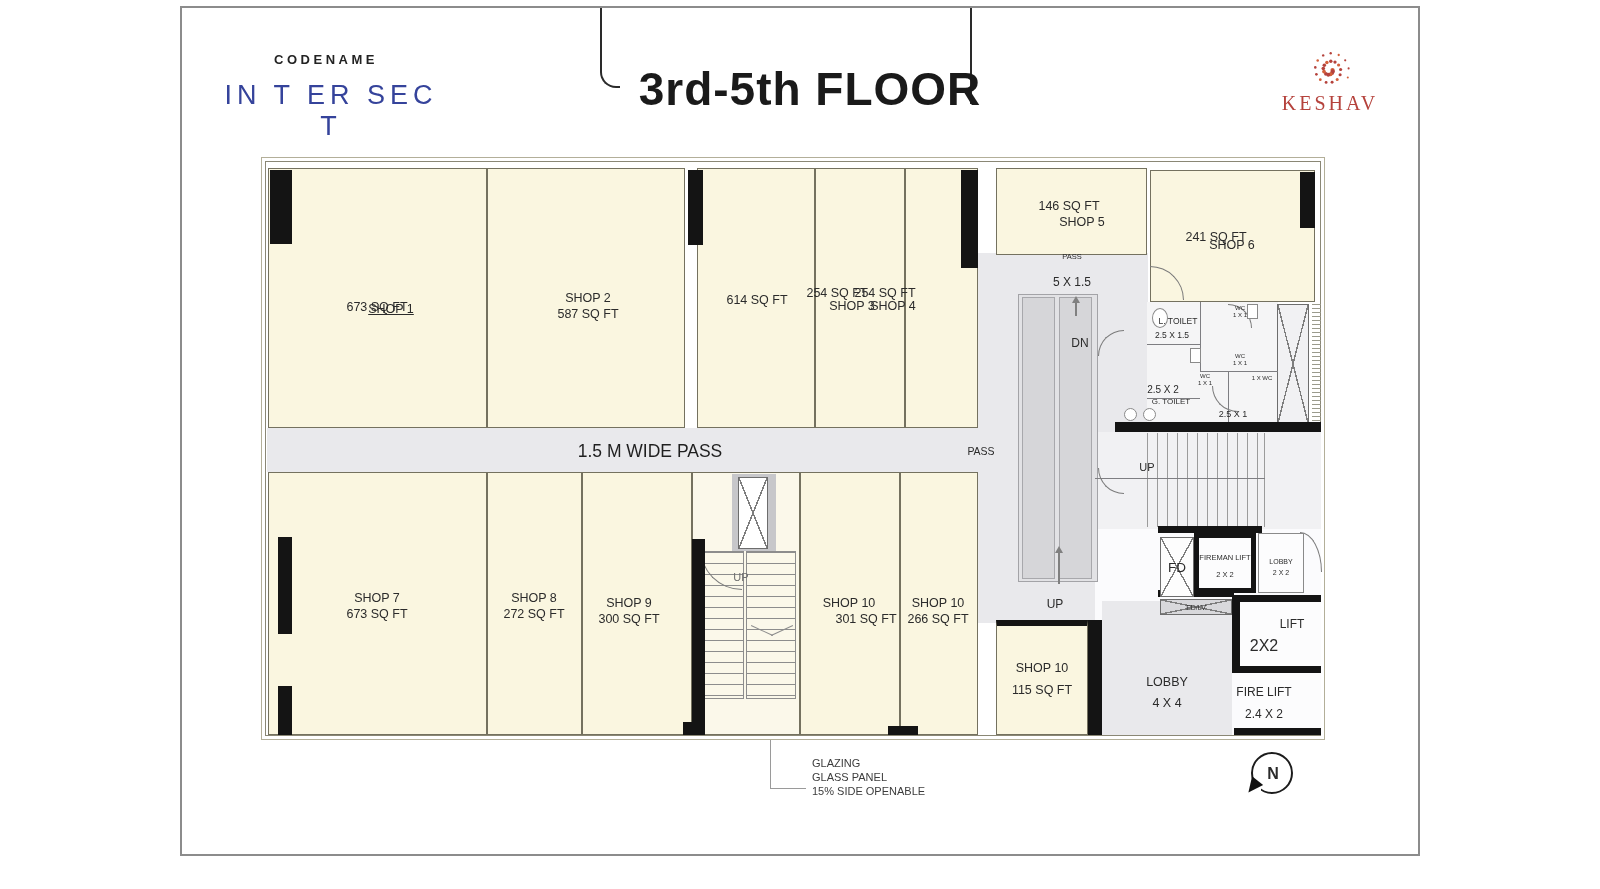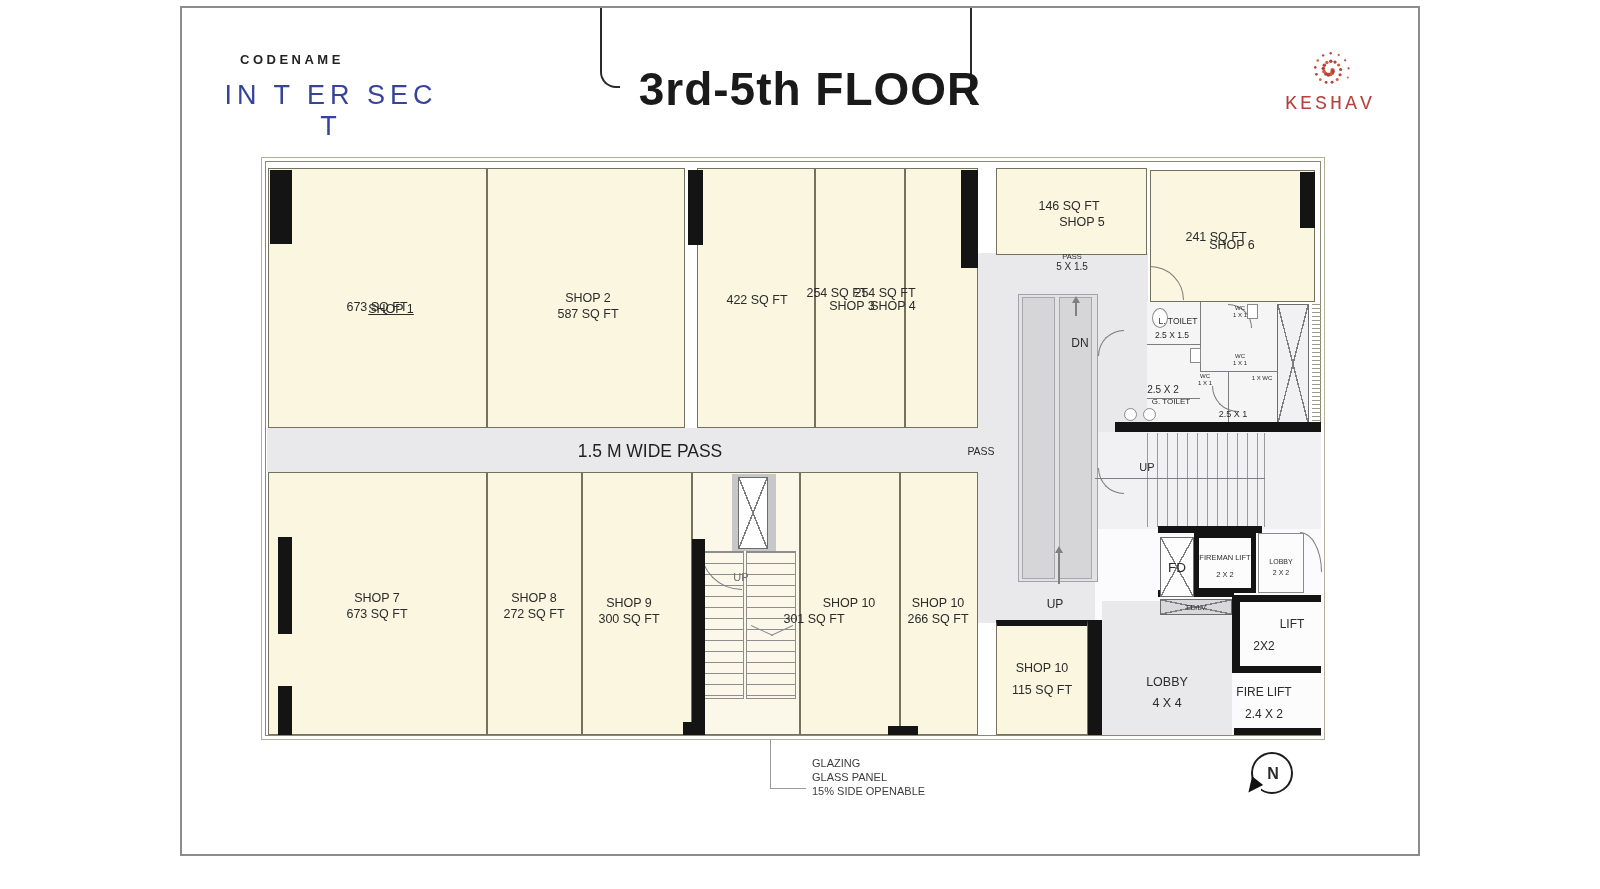--- a/index.html
+++ b/index.html
@@ -16,21 +16,21 @@
       linear-gradient(to top right, transparent calc(50% - .7px), #7d7d7d calc(50% - .7px) calc(50% + .7px), transparent calc(50% + .7px)),
       linear-gradient(to bottom right, transparent calc(50% - .7px), #7d7d7d calc(50% - .7px) calc(50% + .7px), transparent calc(50% + .7px));}
   .arc{position:absolute;box-sizing:border-box;border:0 solid #7a7a7a;}
   .fix{position:absolute;box-sizing:border-box;border:1px solid #8a8a8a;background:#fff;}
 </style>
 </head>
 <body>
 
 <div class="abs" style="left:180px;top:6px;width:1240px;height:850px;border:2px solid #8c8c8c;background:#fff;"></div>
 
-<div class="abs" style="left:240px;top:52px;width:140px;font-size:13px;font-weight:700;letter-spacing:3.5px;color:#232323;">CODENAME</div>
+<div class="abs" style="left:256px;top:52px;width:140px;text-align:center;font-size:13px;font-weight:700;letter-spacing:3.5px;color:#232323;">CODENAME</div>
 <div class="abs" style="left:216px;top:80px;width:230px;text-align:center;font-size:27px;font-weight:500;letter-spacing:5px;color:#35439b;">IN T ER SEC T</div>
 
 <div class="abs" style="left:600px;top:8px;width:20px;height:80px;border-left:2px solid #2a2a2a;border-bottom:2px solid #2a2a2a;border-bottom-left-radius:16px;"></div>
 <div class="abs" style="left:970px;top:8px;width:2px;height:96px;background:#2a2a2a;"></div>
 <div class="abs" style="left:620px;top:62px;width:380px;text-align:center;font-size:46px;font-weight:700;letter-spacing:1px;color:#1a1a1a;">3rd-5th FLOOR</div>
 
 <svg class="abs" style="left:1300px;top:48px;" width="60" height="44" viewBox="0 0 60 44">
     <circle cx="32.5" cy="22.0" r="2.10" fill="#d4603a"></circle>
     <circle cx="32.8" cy="23.4" r="2.06" fill="#b5423c"></circle>
     <circle cx="32.1" cy="25.1" r="2.02" fill="#b5423c"></circle>
@@ -53,21 +53,21 @@
     <circle cx="16.4" cy="26.3" r="1.34" fill="#b5423c"></circle>
     <circle cx="15.3" cy="19.4" r="1.30" fill="#b5423c"></circle>
     <circle cx="17.7" cy="12.5" r="1.26" fill="#d4603a"></circle>
     <circle cx="23.2" cy="7.4" r="1.22" fill="#b5423c"></circle>
     <circle cx="30.7" cy="5.3" r="1.18" fill="#b5423c"></circle>
     <circle cx="38.7" cy="7.0" r="1.14" fill="#d4603a"></circle>
     <circle cx="45.2" cy="12.3" r="1.10" fill="#b5423c"></circle>
     <circle cx="48.6" cy="20.4" r="1.06" fill="#b5423c"></circle>
     <circle cx="47.8" cy="29.4" r="1.02" fill="#d4603a"></circle>
   </svg>
-<div class="abs" style="left:1260px;top:92px;width:140px;text-align:center;font-size:20px;letter-spacing:3px;color:#b5423c;font-family:Liberation Mono, monospace;">KESHAV</div>
+<div class="abs" style="left:1260px;top:92px;width:140px;text-align:center;font-size:20px;letter-spacing:3px;color:#b5423c;font-family:Liberation Serif, serif;">KESHAV</div>
 
 <div class="abs" style="left:261px;top:157px;width:1064px;height:583px;border:1px solid #b3af99;"></div>
 <div class="abs" style="left:265px;top:161px;width:1056px;height:575px;border:1px solid #8a8775;"></div>
 
 <div class="gray" style="left:267px;top:428px;width:712px;height:44px;"></div>
 <div class="gray" style="left:978px;top:253px;width:170px;height:370px;"></div>
 <div class="abs" style="left:1095px;top:432px;width:226px;height:97px;background:#f1f1f3;"></div>
 <div class="abs" style="left:1095px;top:529px;width:226px;height:206px;background:#fbfbfd;"></div>
 <div class="abs" style="left:1147px;top:302px;width:131px;height:126px;background:#f5f5f6;"></div>
 <div class="xbox" style="left:1277px;top:304px;width:32px;height:120px;background-color:#f1f1f3;"></div>
@@ -163,21 +163,21 @@
 <div class="abs" style="left:1247px;top:784px;width:14px;height:14px;background:#fff;"></div>
 <div class="abs" style="left:1246px;top:779px;width:0;height:0;border-left:7px solid transparent;border-right:7px solid transparent;border-top:15px solid #111;transform:rotate(38deg);"></div>
 <div class="c" style="left:1273px;top:774px;font-size:16px;font-weight:700;">N</div>
 
 <span class="c" style="left:377px;top:307px;">673 SQ FT</span>
 <span class="c" style="left:391px;top:309px;text-decoration:underline;">SHOP 1</span>
 
 <span class="c" style="left:588px;top:298px;">SHOP 2</span>
 <span class="c" style="left:588px;top:314px;">587 SQ FT</span>
 
-<span class="c" style="left:757px;top:300px;">422 SQ FT</span>
+<span class="c" style="left:757px;top:300px;">614 SQ FT</span>
 
 <span class="c" style="left:837px;top:293px;">254 SQ FT</span>
 <span class="c" style="left:885px;top:293px;">254 SQ FT</span>
 <span class="c" style="left:852px;top:306px;">SHOP 3</span>
 <span class="c" style="left:893px;top:306px;">SHOP 4</span>
 
 <span class="c" style="left:1069px;top:206px;">146 SQ FT</span>
 <span class="c" style="left:1082px;top:222px;">SHOP 5</span>
 
 <span class="c" style="left:1216px;top:237px;">241 SQ FT</span>
@@ -186,35 +186,35 @@
 <span class="c" style="left:377px;top:598px;">SHOP 7</span>
 <span class="c" style="left:377px;top:614px;">673 SQ FT</span>
 
 <span class="c" style="left:534px;top:598px;">SHOP 8</span>
 <span class="c" style="left:534px;top:614px;">272 SQ FT</span>
 
 <span class="c" style="left:629px;top:603px;">SHOP 9</span>
 <span class="c" style="left:629px;top:619px;text-align:center;">300 SQ FT</span>
 
 <span class="c" style="left:849px;top:603px;">SHOP 10</span>
-<span class="c" style="left:814px;top:619px;">301 SQ FT</span>
+<span class="c" style="left:866px;top:619px;">301 SQ FT</span>
 
 <span class="c" style="left:938px;top:603px;">SHOP 10</span>
 <span class="c" style="left:938px;top:619px;">266 SQ FT</span>
 
 <span class="c" style="left:1042px;top:668px;">SHOP 10</span>
 <span class="c" style="left:1042px;top:690px;">115 SQ FT</span>
 
 <span class="c" style="left:1167px;top:682px;">LOBBY</span>
 <span class="c" style="left:1167px;top:703px;">4 X 4</span>
 
 <span class="c" style="left:650px;top:451px;font-size:17.5px;color:#1f1f1f;">1.5 M WIDE PASS</span>
 <span class="c" style="left:981px;top:451px;font-size:10.5px;">PASS</span>
 <span class="c" style="left:1072px;top:256px;font-size:7.5px;">PASS</span>
-<span class="c" style="left:1072px;top:266px;font-size:10px;">5 X 1.5</span>
+<span class="c" style="left:1072px;top:282px;font-size:12px;">5 X 1.5</span>
 <span class="c" style="left:1080px;top:343px;font-size:12px;">DN</span>
 <span class="c" style="left:1055px;top:604px;font-size:12px;">UP</span>
 <span class="c" style="left:1147px;top:467px;font-size:11px;">UP</span>
 <span class="c" style="left:741px;top:577px;font-size:11px;color:#6e6e6e;">UP</span>
 
 <span class="c" style="left:1178px;top:321px;font-size:8.5px;">L. TOILET</span>
 <span class="c" style="left:1172px;top:335px;font-size:8.5px;">2.5 X 1.5</span>
 <span class="c" style="left:1163px;top:389px;font-size:10px;">2.5 X 2</span>
 <span class="c" style="left:1171px;top:401px;font-size:8px;">G. TOILET</span>
 <span class="c" style="left:1240px;top:312px;font-size:6px;line-height:7px;">
@@ -232,15 +232,15 @@
 <span class="c" style="left:1262px;top:378px;font-size:6px;">1 X WC</span>
 <span class="c" style="left:1233px;top:414px;font-size:9px;">2.5 X 1</span>
 
 <span class="c" style="left:1177px;top:567px;font-size:13.5px;">FD</span>
 <span class="c" style="left:1196px;top:607px;font-size:7px;">ED/LV</span>
 <span class="c" style="left:1225px;top:557px;font-size:7.5px;">FIREMAN LIFT</span>
 <span class="c" style="left:1225px;top:574px;font-size:7.5px;">2 X 2</span>
 <span class="c" style="left:1281px;top:561px;font-size:7px;">LOBBY</span>
 <span class="c" style="left:1281px;top:572px;font-size:7px;">2 X 2</span>
 <span class="c" style="left:1264px;top:624px;font-size:12px;margin-left:28px;">LIFT</span>
-<span class="c" style="left:1264px;top:646px;font-size:12px;">2X2</span>
+<span class="c" style="left:1264px;top:646px;font-size:16px;">2X2</span>
 <span class="c" style="left:1264px;top:692px;font-size:12px;">FIRE LIFT</span>
 <span class="c" style="left:1264px;top:714px;font-size:12px;text-align:right;">2.4 X 2</span>
 
 </body></html>

